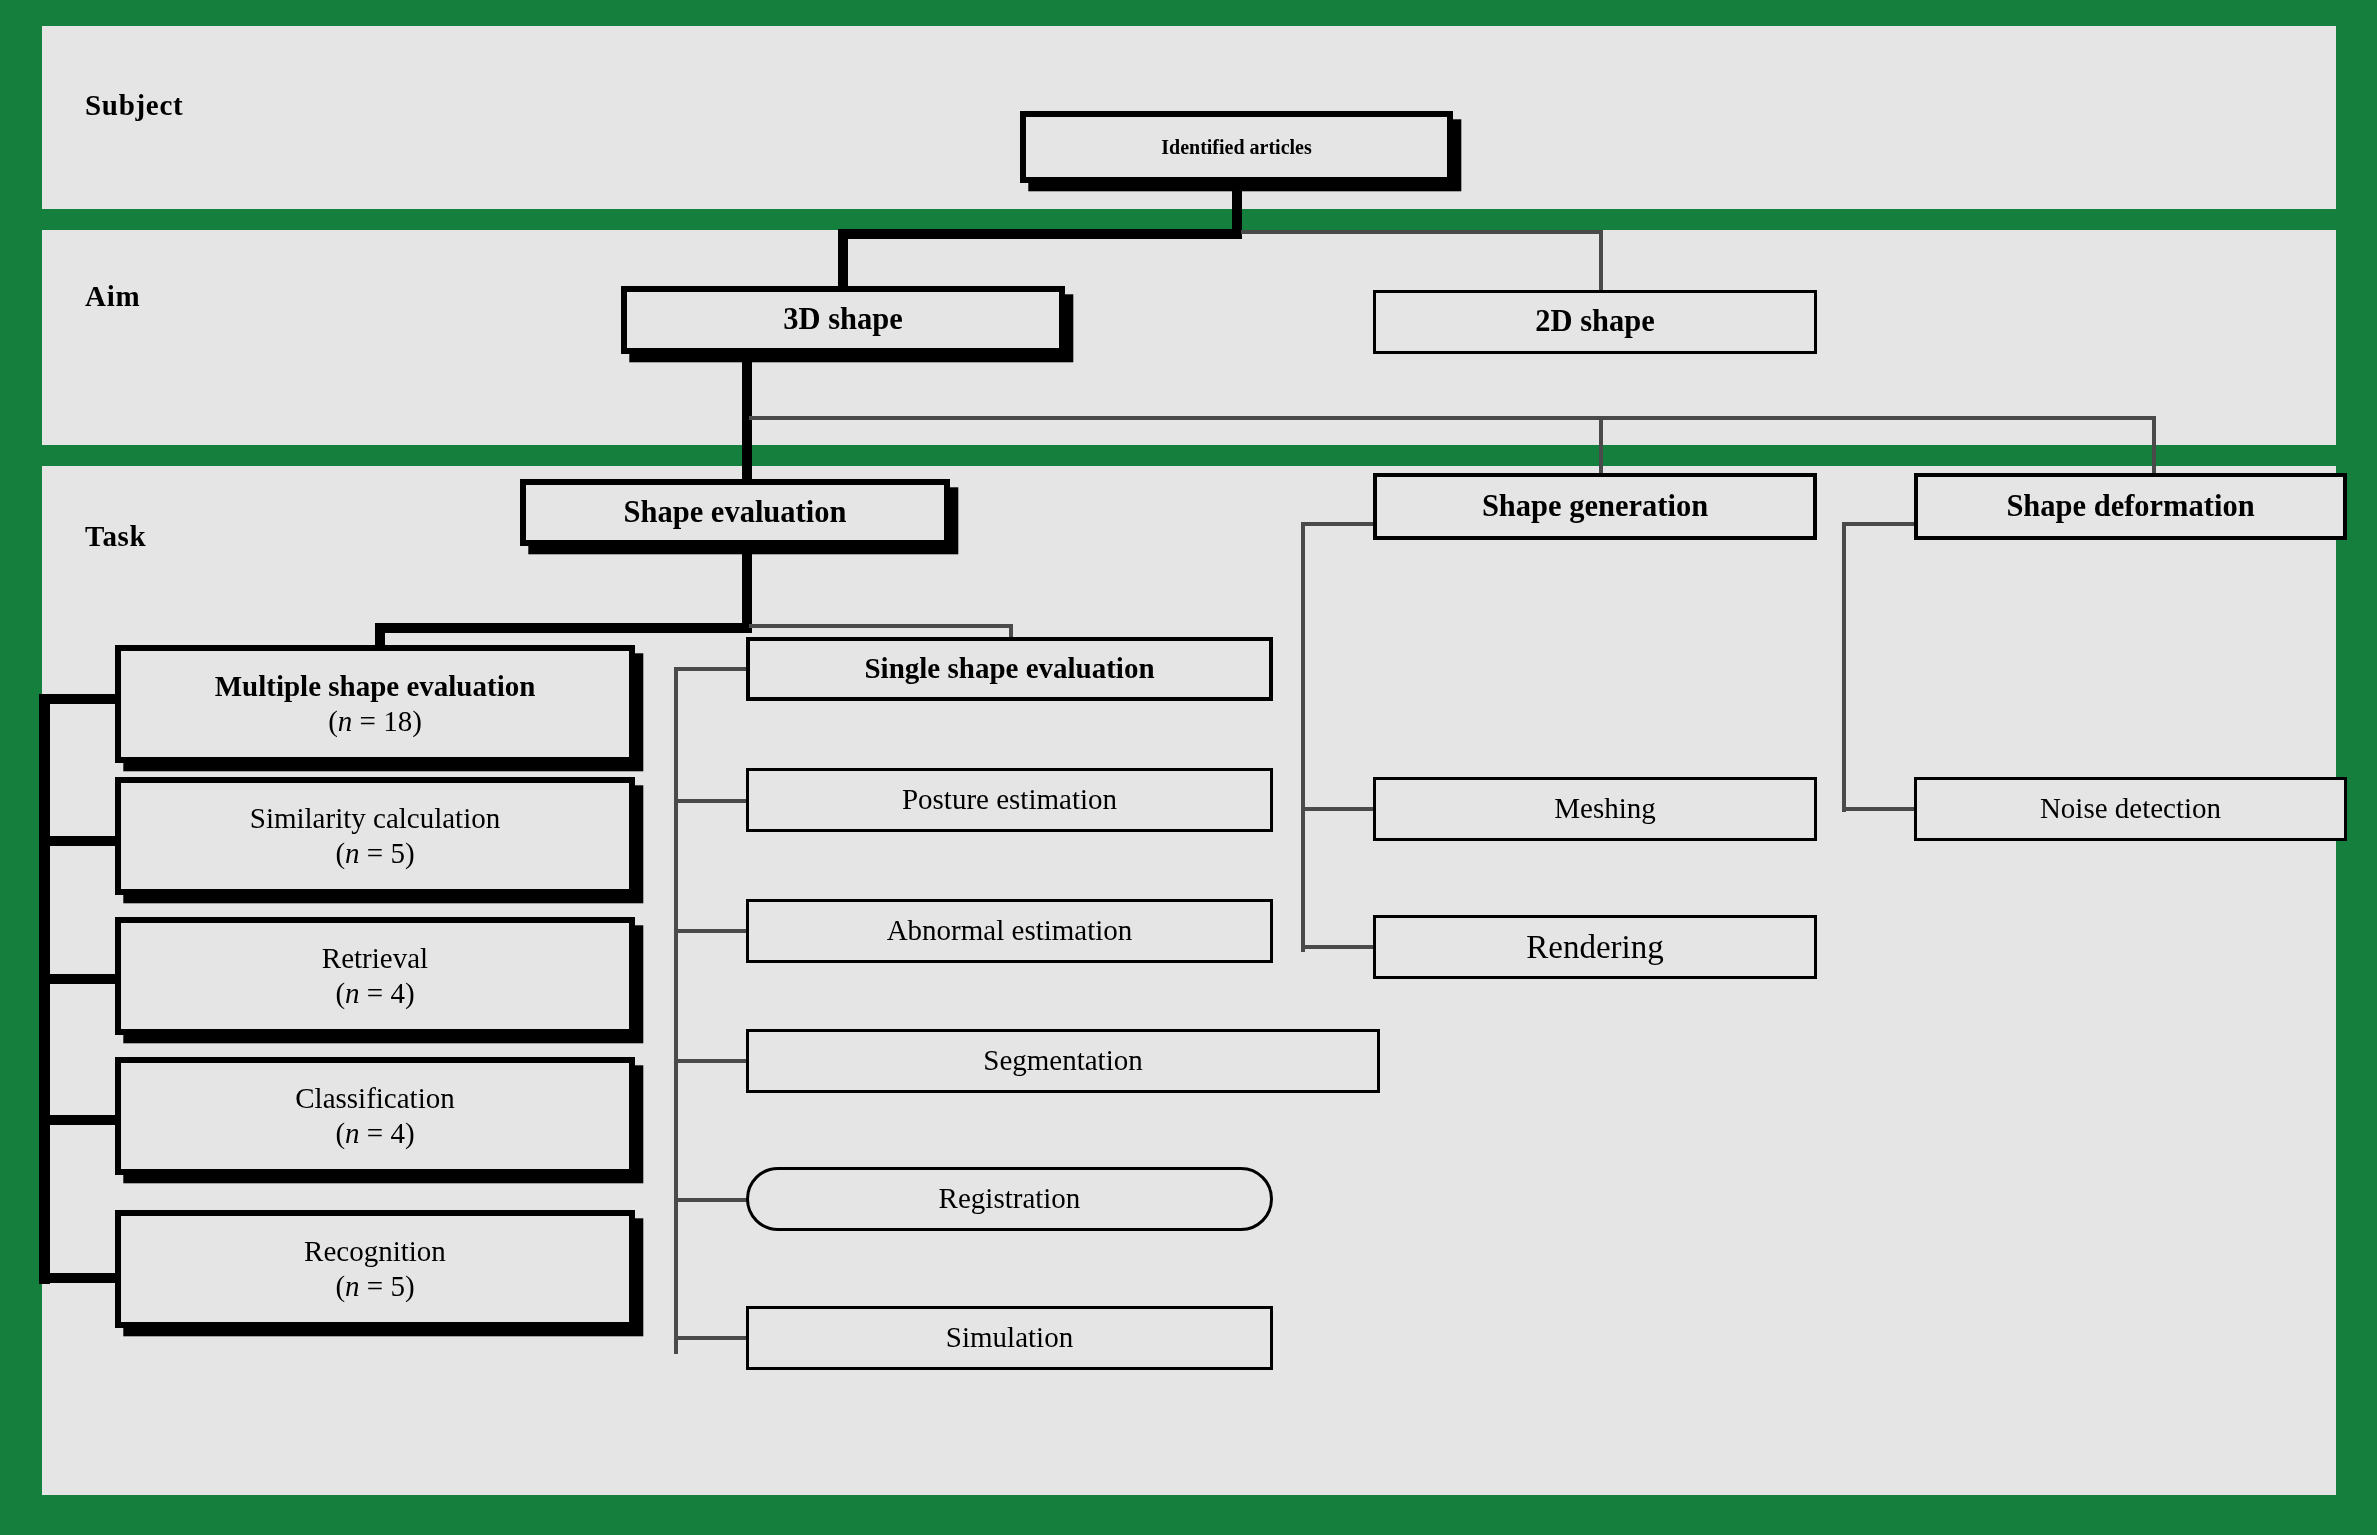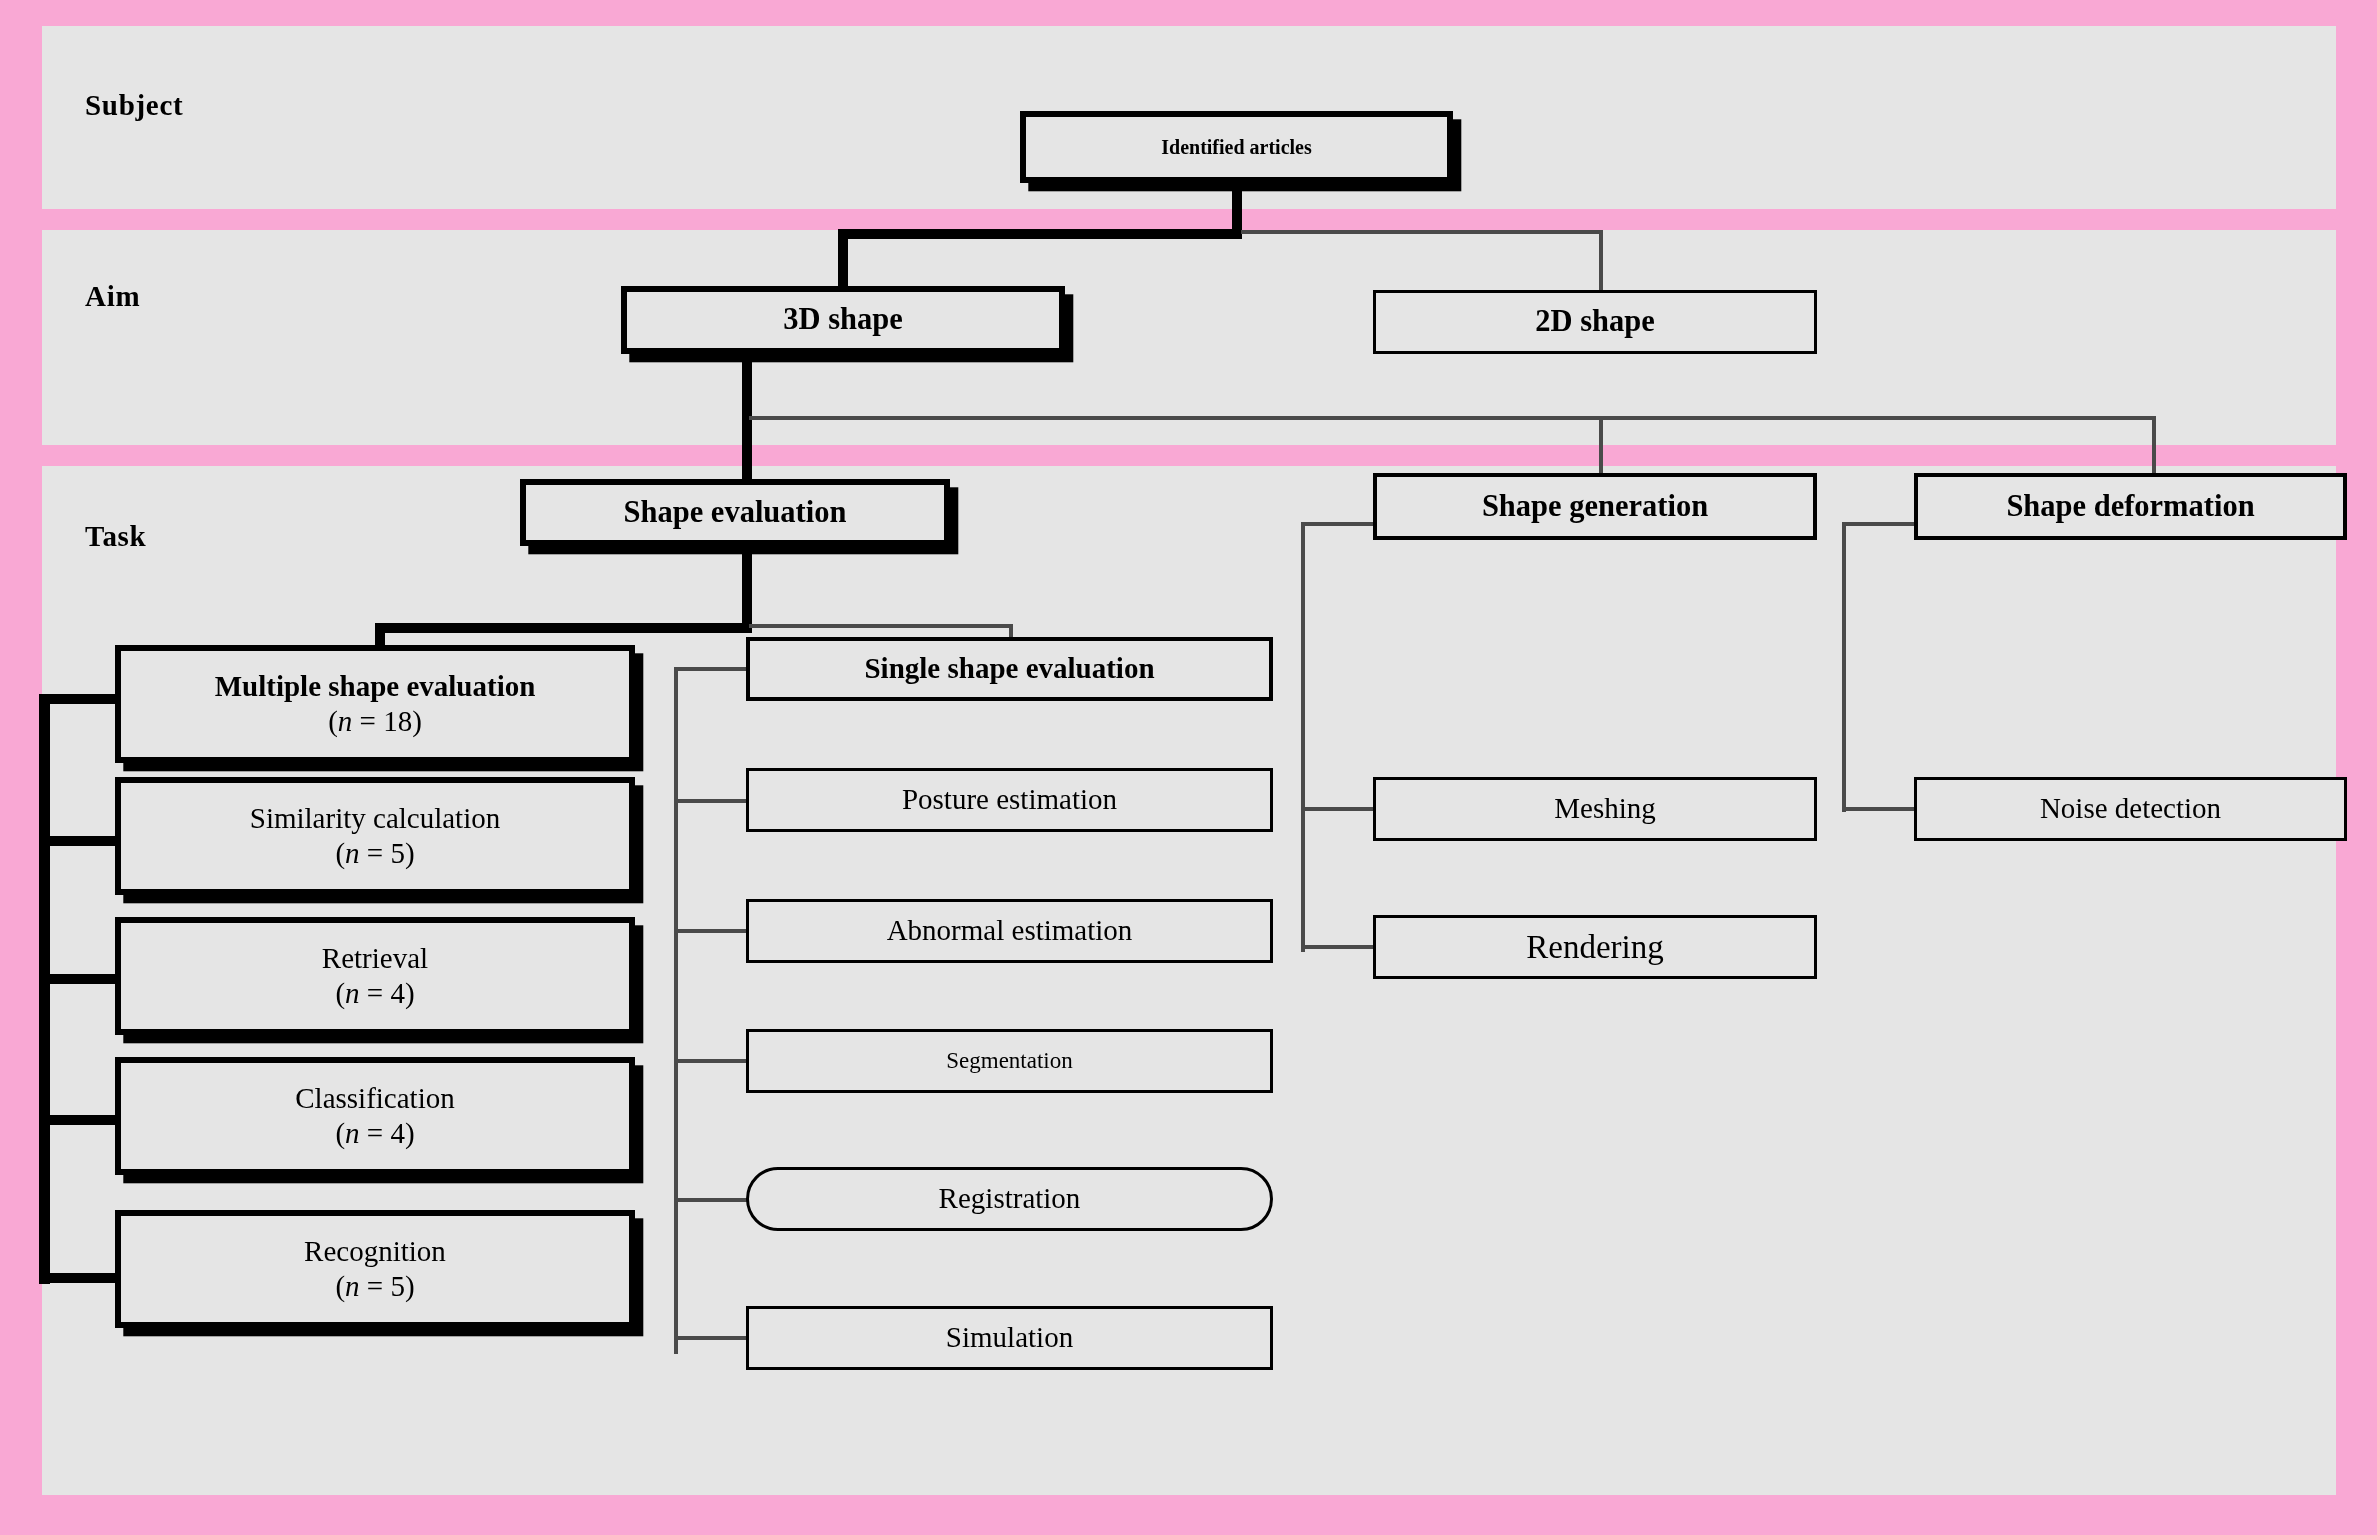--- a/index.html
+++ b/index.html
@@ -1,19 +1,19 @@
 <!DOCTYPE html>
 <html style="font-size:11px"><head>
 <meta charset="utf-8">
 <style>
   html,body{margin:0;padding:0;background:#ffffff;}
   #canvas{
     position:relative;
     width:2377px;height:1536px;
-    background:#f9a8d4;
+    background:#15803d;
     font-family:"Liberation Serif","DejaVu Serif",serif;
     overflow:hidden;
   }
   .band{position:absolute;background:#e5e5e5;}
   .band-label{
     position:absolute;
     font-weight:bold;
     font-size:29px;
     color:#000;
     letter-spacing:0.7px;
@@ -181,21 +181,21 @@
   </div>
 
   <div class="box thin" style="left:746px;top:768px;width:527px;height:64px;font-size:29px;">
     <span class="txt">Posture estimation</span>
   </div>
 
   <div class="box thin" style="left:746px;top:899px;width:527px;height:64px;font-size:29px;">
     <span class="txt">Abnormal estimation</span>
   </div>
 
-  <div class="box thin" style="left:746px;top:1029px;width:527px;height:64px;font-size:23px;">
+  <div class="box thin" style="left:746px;top:1029px;width:634px;height:64px;font-size:29px;">
     <span class="txt">Segmentation</span>
   </div>
 
   <div class="box thin" style="left:746px;top:1167px;width:527px;height:64px;font-size:29px;border-radius:32px;">
     <span class="txt">Registration</span>
   </div>
 
   <div class="box thin" style="left:746px;top:1306px;width:527px;height:64px;font-size:29px;">
     <span class="txt">Simulation</span>
   </div>

